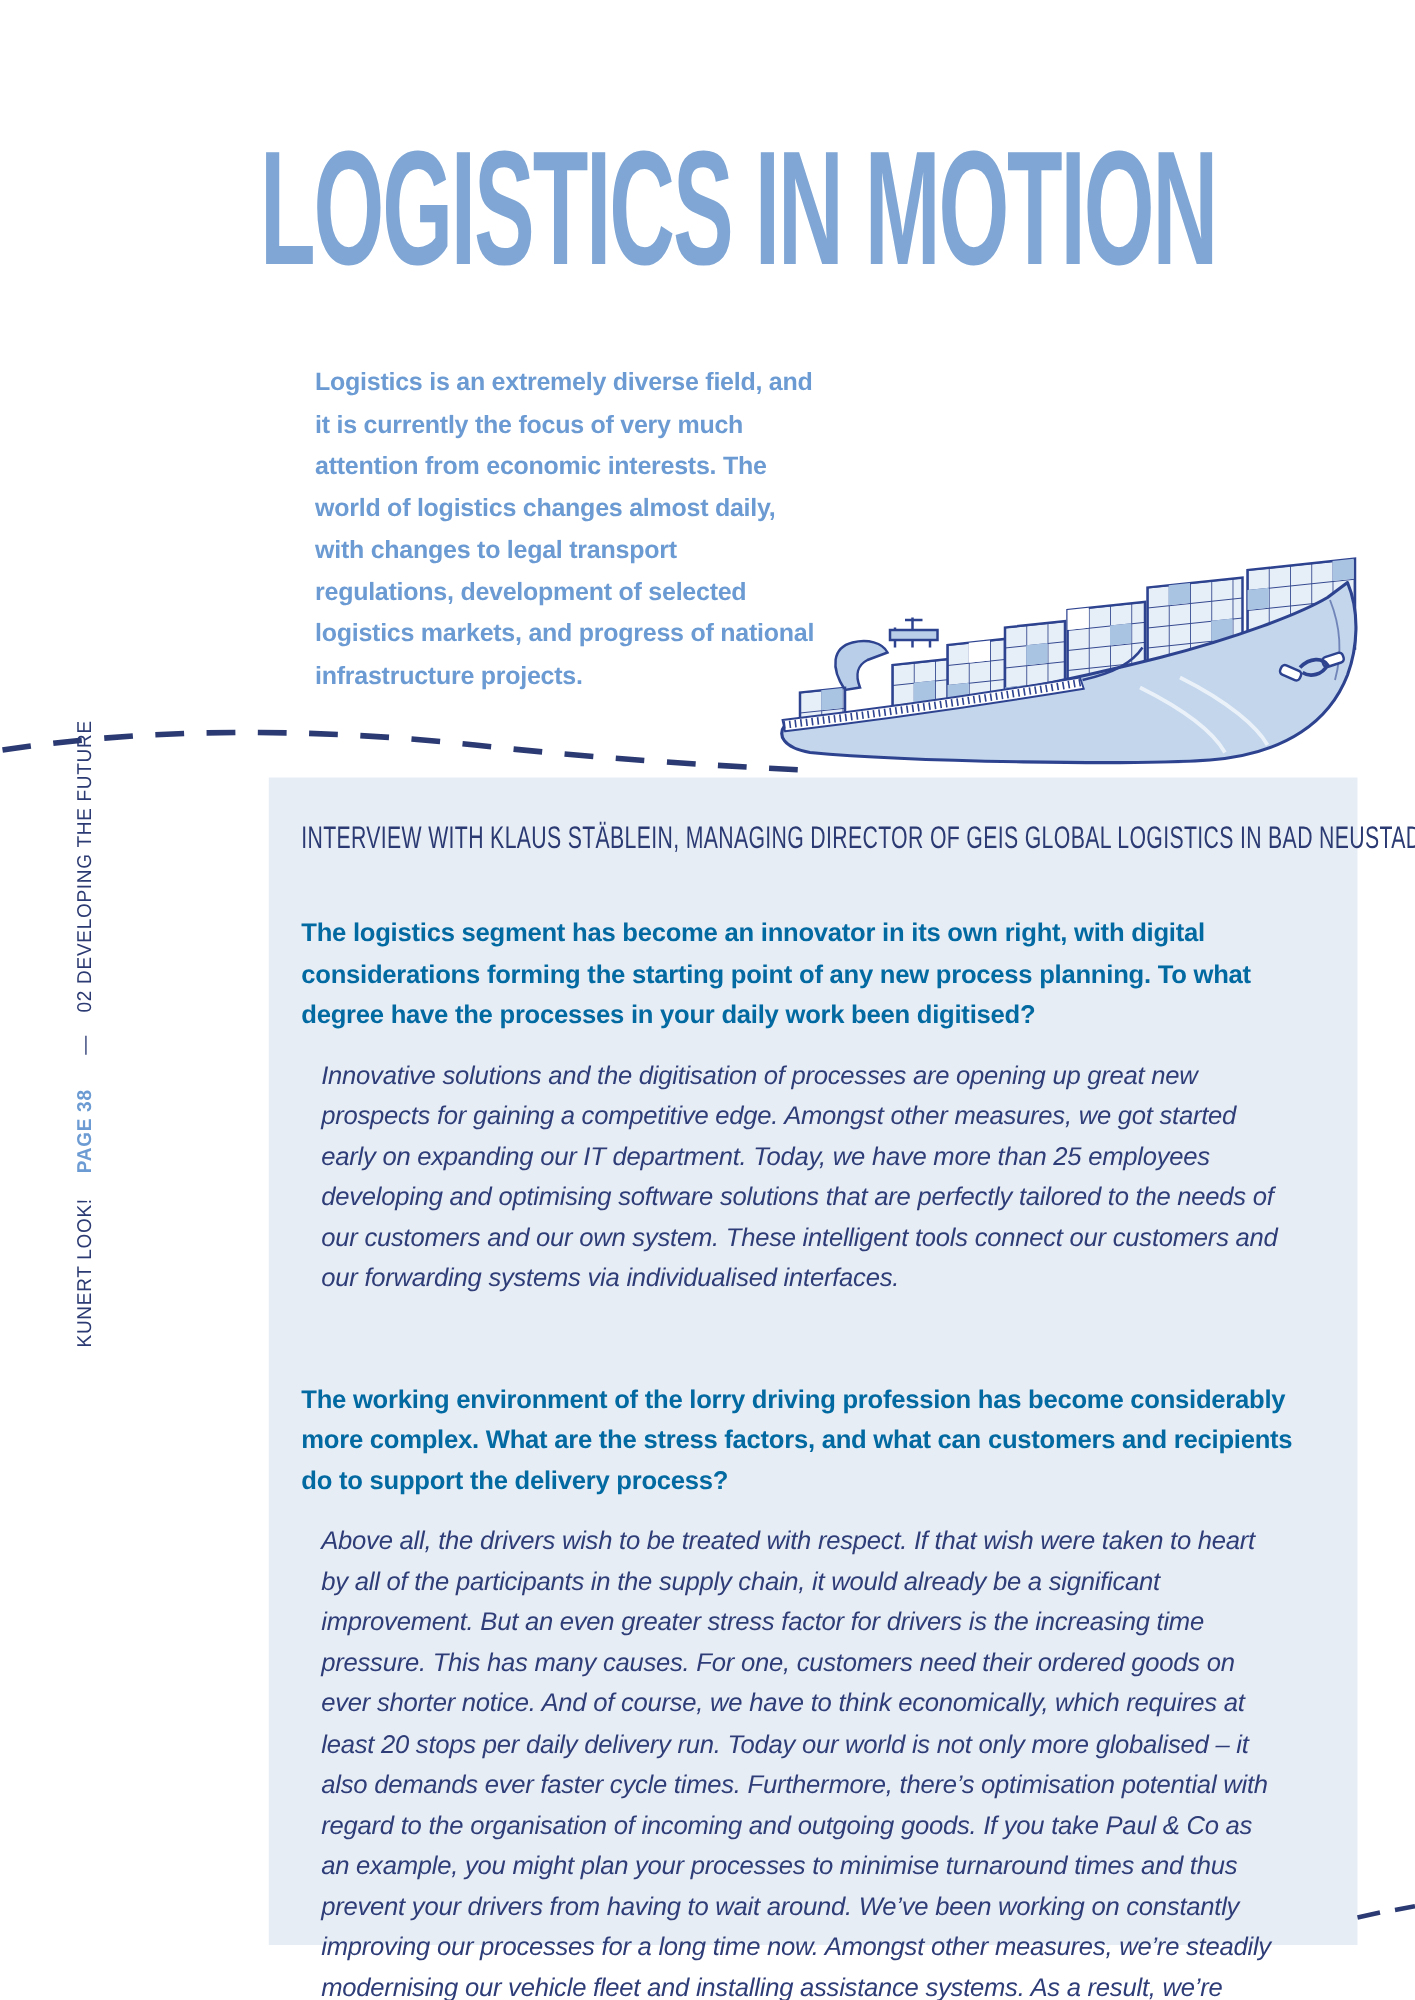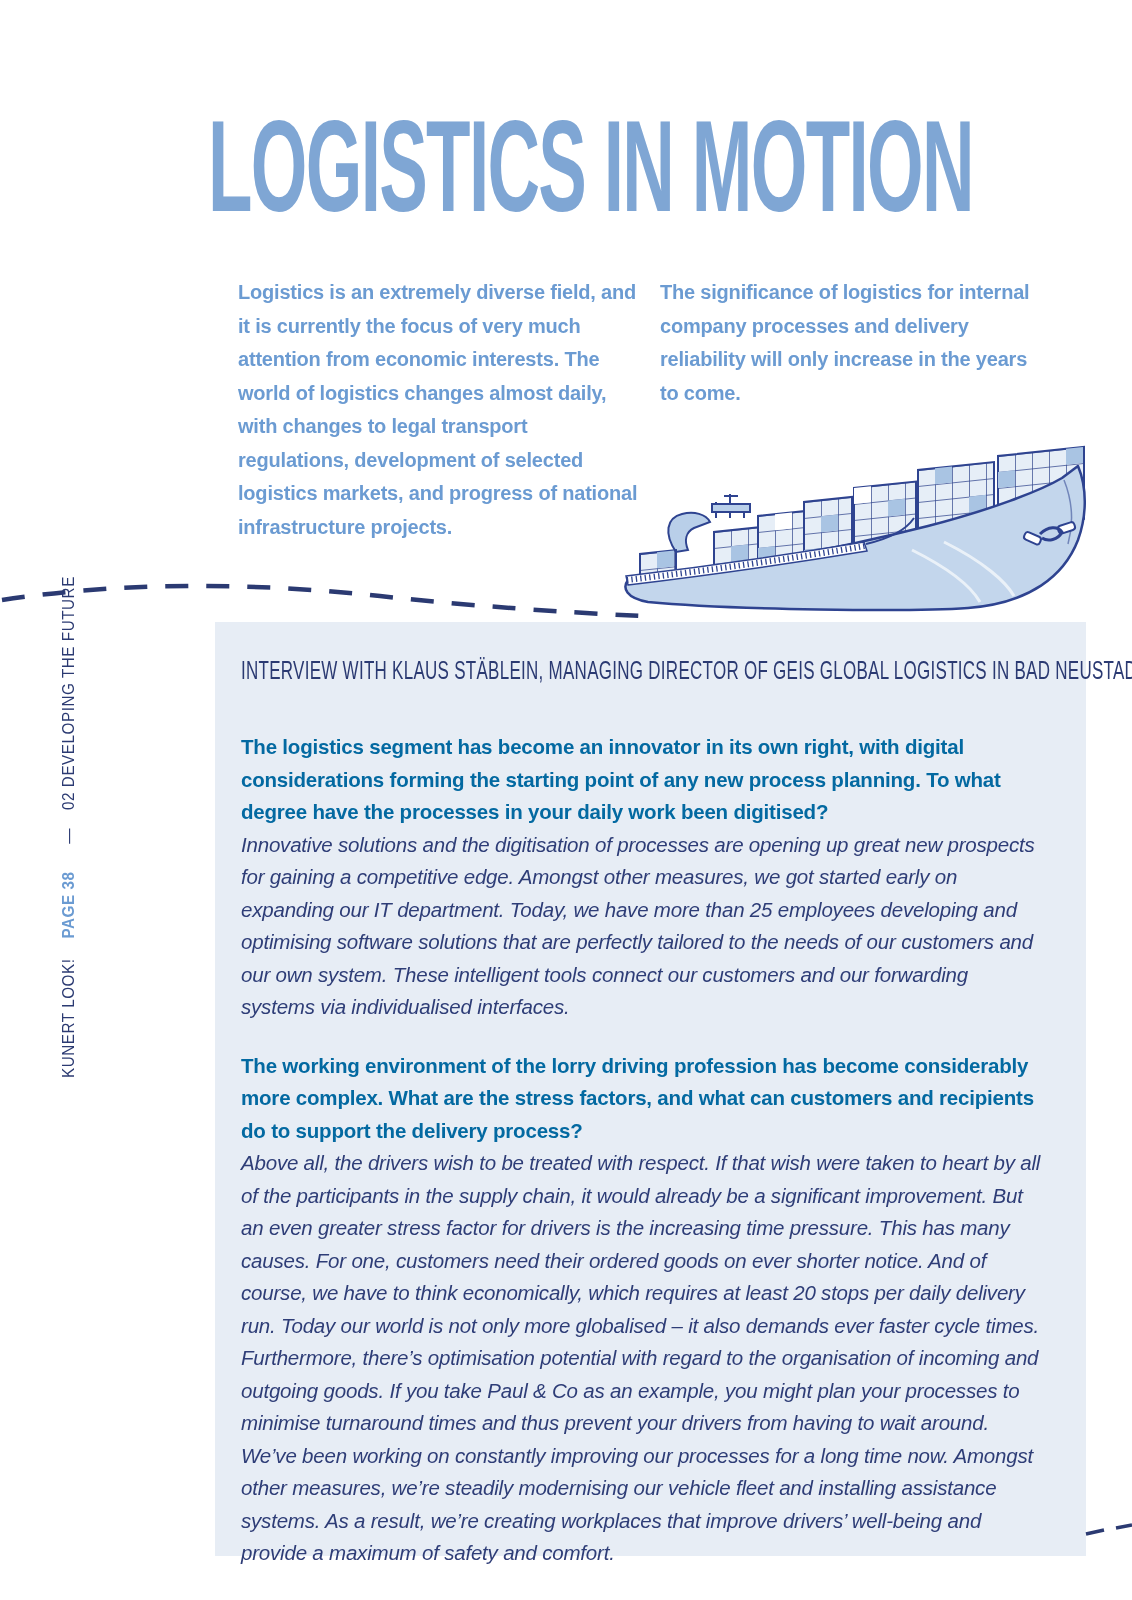--- a/index.html
+++ b/index.html
@@ -17,21 +17,21 @@
     background:var(--page-bg);
     font-family:"Liberation Sans", sans-serif;
   }
   .title{
     position:absolute;left:208px;top:98px;margin:0;
     font-size:130px;line-height:1.05;font-weight:bold;
     color:var(--title-blue);letter-spacing:-3px;white-space:nowrap;
     transform:scaleX(0.56);transform-origin:0 0;
   }
   .intro{position:absolute;left:238px;top:276px;width:808px;display:flex;gap:18px;}
-  .intro p{margin:0;font-weight:bold;font-size:20px;line-height:33.5px;
+  .intro p{margin:14px;font-weight:bold;font-size:20px;line-height:33.5px;
     color:var(--intro-blue);letter-spacing:-0.2px;}
   .intro .col-left{width:404px;}
   .intro .col-right{width:386px;}
 
   .route-line{position:absolute;left:0;top:572px;}
   .ship{position:absolute;left:612px;top:430px;}
 
   .sidebar{
     position:absolute;left:60px;top:1078px;white-space:nowrap;
     transform:rotate(-90deg) scaleX(0.95);transform-origin:0 0;
@@ -45,36 +45,35 @@
     background:var(--panel-bg);box-sizing:border-box;
     padding:34px 44px 0 26px;
   }
   .kicker{
     font-size:25px;font-weight:400;color:var(--navy);
     white-space:nowrap;letter-spacing:0.4px;
     transform:scaleX(0.68);transform-origin:0 0;
   }
   .q{margin:46px 0 0 0;font-weight:bold;color:#0369a1;
      font-size:20.5px;line-height:32.5px;letter-spacing:-0.2px;}
-  .a{margin:0;font-style:italic;color:#2e3d77;
+  .a{margin:16px;font-style:italic;color:#2e3d77;
      font-size:20.5px;line-height:32.5px;letter-spacing:-0.2px;}
-  .qa-block + .qa-block .q{margin-top:26px;}
+  .qa-block + .qa-block .q{margin-top:64px;}
 
   .corner-dashes{position:absolute;left:1084px;top:1520px;}
 </style>
 </head>
 <body>
 
 <div>
 
   <h1 class="title">LOGISTICS IN MOTION</h1>
 
   <div class="intro">
     <p class="col-left">Logistics is an extremely diverse field, and it is currently the focus of very much attention from economic interests. The world of logistics changes almost daily, with changes to legal transport regulations, development of selected logistics markets, and progress of national infrastructure projects.</p>
-    <p class="col-right">The significance of logistics for internal company processes and delivery reliability will only increase in the years to come.</p>
   </div>
 
   <svg class="route-line" width="645" height="56" viewBox="0 0 645 56" aria-hidden="true">
     <path d="M2 28 C120 10 250 10 380 24 C470 34 560 40 642 44" fill="none" stroke="#2b3a72" stroke-width="4.5" stroke-dasharray="23 18"></path>
   </svg>
 
   <svg class="ship" width="500" height="196" viewBox="0 0 500 196" aria-hidden="true">
     <defs>
       <pattern id="cgrid" width="17" height="16" patternUnits="userSpaceOnUse">
         <rect width="17" height="16" fill="#e6eef7"></rect>

